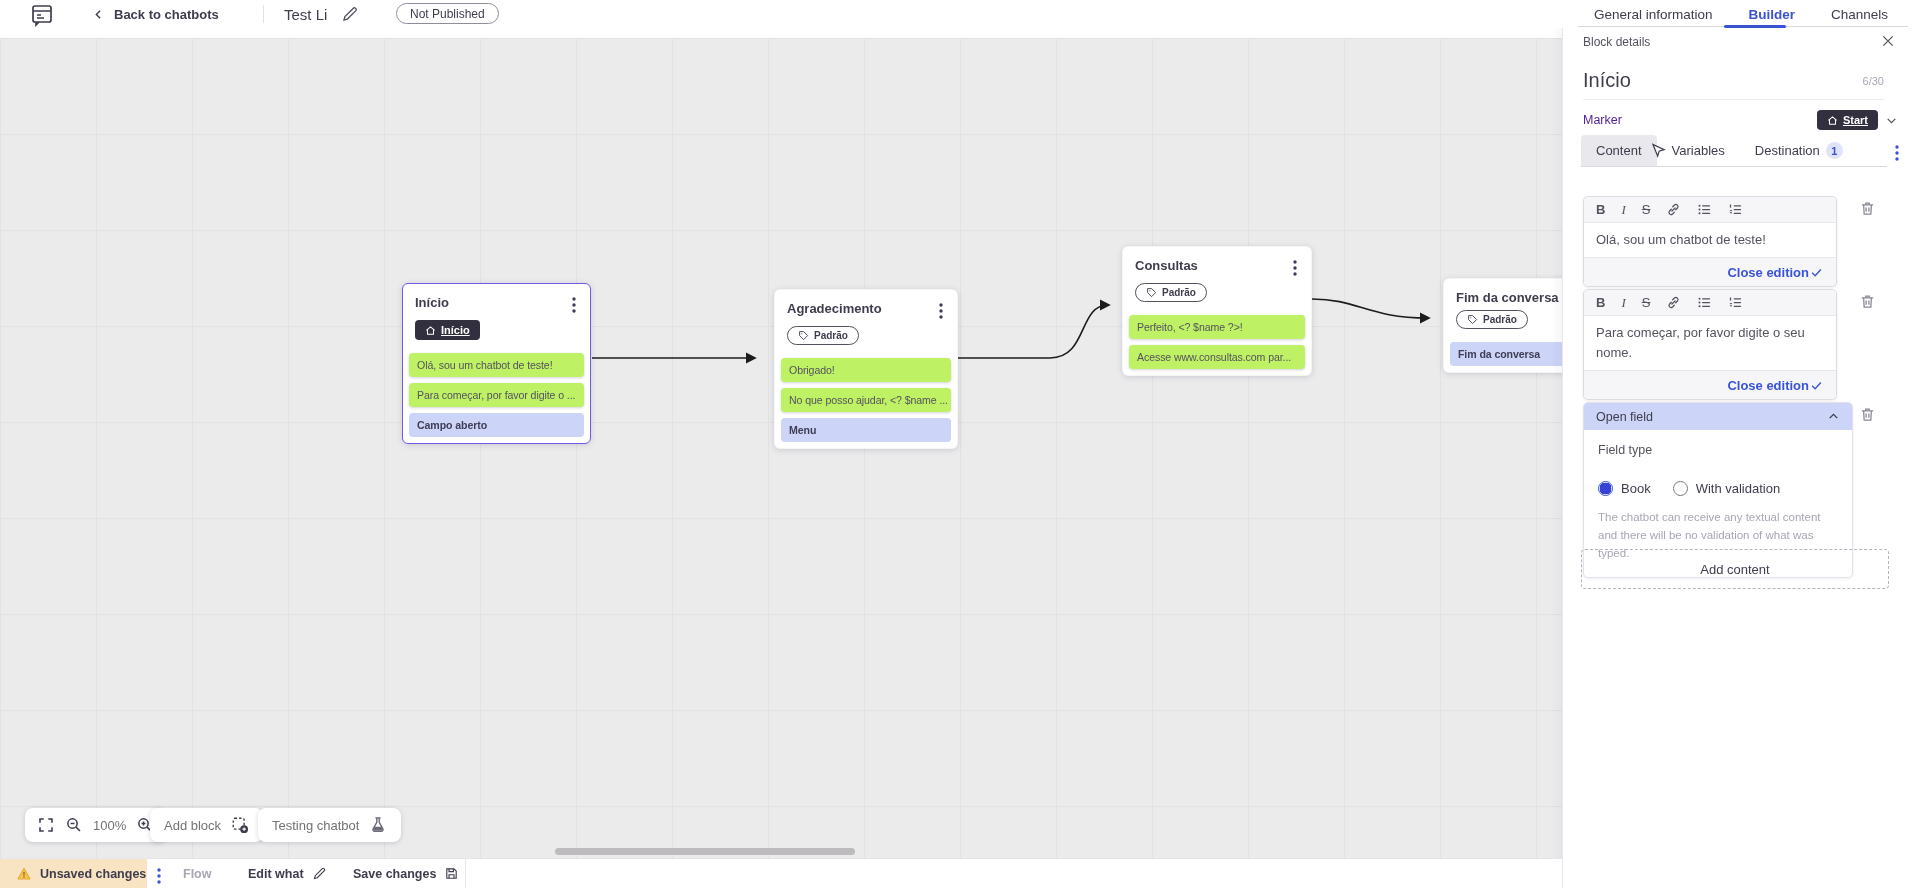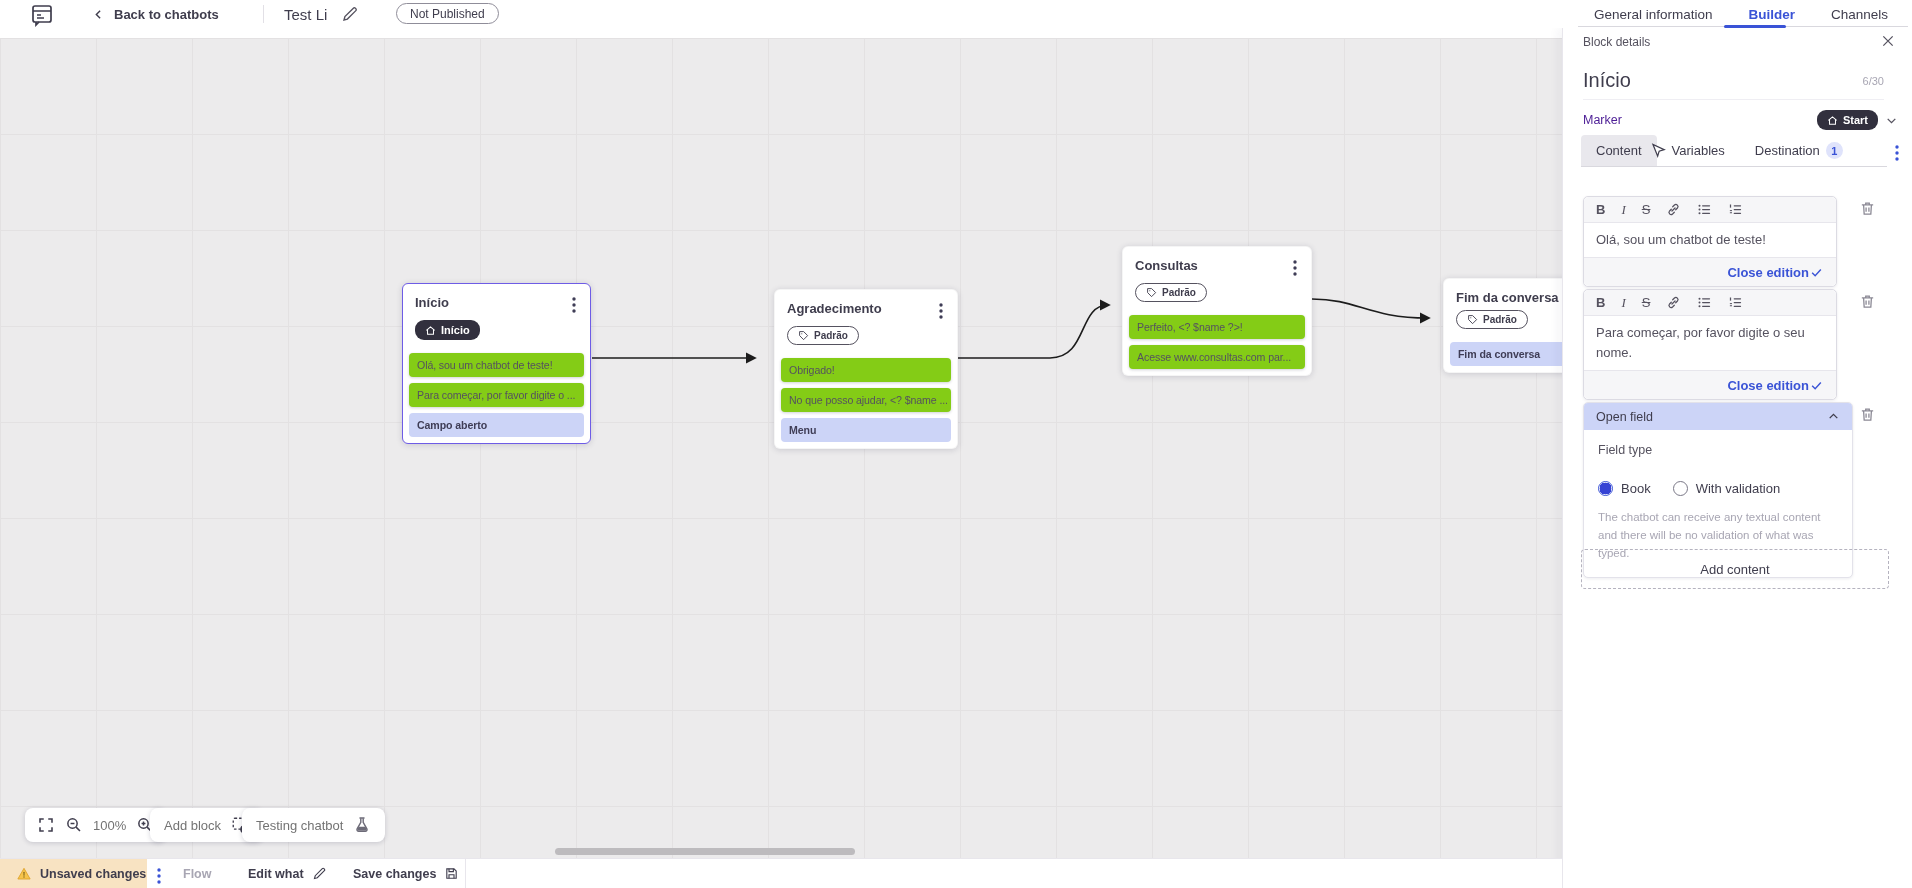--- a/index.html
+++ b/index.html
@@ -37,38 +37,38 @@
 
   .cblock { position:absolute; background:#fff; border:1px solid rgba(0,0,0,0.04); border-radius:6px;
             box-shadow:0 1px 6px rgba(30,30,60,.16); z-index:2; }
   .cblock.selected { border:1px solid #6e5ce6; }
   .cb-head { display:flex; justify-content:space-between; align-items:flex-start; padding:11px 12px 5px; }
   .cb-title { font-size:13px; font-weight:700; color:#3f3d4d; white-space:nowrap; }
   .dots { color:#3f3d56; cursor:pointer; padding:2px; }
   .dots.blue { color:#3a53d6; }
   .cb-pill-row { padding:0 12px 7px; }
   .pill-dark { display:inline-flex; align-items:center; gap:5px; background:#32303e; color:#fff;
-               font-size:11px; font-weight:700; padding:4px 10px; border-radius:9px; white-space:nowrap; }
+               font-size:11px; font-weight:700; padding:4px 10px; border-radius:4px; white-space:nowrap;text-decoration:underline; }
   .pill-outline { display:inline-flex; align-items:center; gap:5px; background:#fff; color:#3f3d4d;
                   border:1px solid #55525f; font-size:10px; font-weight:700; padding:3px 10px;
                   border-radius:12px; white-space:nowrap; }
   .cb-items { display:flex; flex-direction:column; gap:6px; padding:6px; }
-  .cb-item { background:#84cc16; border-radius:4px; box-shadow:0 1px 3px rgba(30,30,60,.20);
+  .cb-item { background:#bef264; border-radius:4px; box-shadow:0 1px 3px rgba(30,30,60,.20);
              padding:6px 8px; font-size:10.6px; letter-spacing:-0.1px; color:#55525f;
              white-space:nowrap; overflow:hidden; }
   .cb-item.field { background:#ccd4f7; box-shadow:none; font-weight:700; color:#3f3d56; }
 
   
   .ctrl { position:absolute; height:34px; background:#fff; border-radius:8px;
           box-shadow:0 1px 5px rgba(30,30,60,.18); display:flex; align-items:center; z-index:3;
           font-size:13px; font-weight:400; color:#737373; }
   .ctrl .ic { width:18px; height:18px; color:#3f3d4d; }
   .zoom-pill { left:25px; top:780px; padding:0 12px; gap:10px; }
   .add-block { left:150px; top:780px; padding:0 14px; gap:10px; cursor:pointer; }
-  .testing { left:242px; top:780px; padding:12px 14px; gap:10px; cursor:pointer; }
+  .testing { left:258px; top:780px; padding:12px 14px; gap:10px; cursor:pointer; }
   .hscroll { position:absolute; left:555px; top:820px; width:300px; height:7px; border-radius:4px;
              background:#bdbbbe; z-index:3; }
 
   
   .panel { position:absolute; right:0; top:28px; width:350px; height:860px; background:#fff;
            border-left:1px solid #e8e6ec; box-shadow:-4px 0 10px rgba(40,40,70,.05); z-index:20; }
   .p-head { position:absolute; left:20px; top:7px; font-size:12px; color:#55525f; }
   .p-close { position:absolute; right:16px; top:5px; width:16px; height:16px; color:#55525f; cursor:pointer; }
   .p-title-row { position:absolute; left:20px; right:28px; top:34px; height:38px; display:flex;
                  justify-content:space-between; align-items:center; border-bottom:1px solid #efeef3; }

